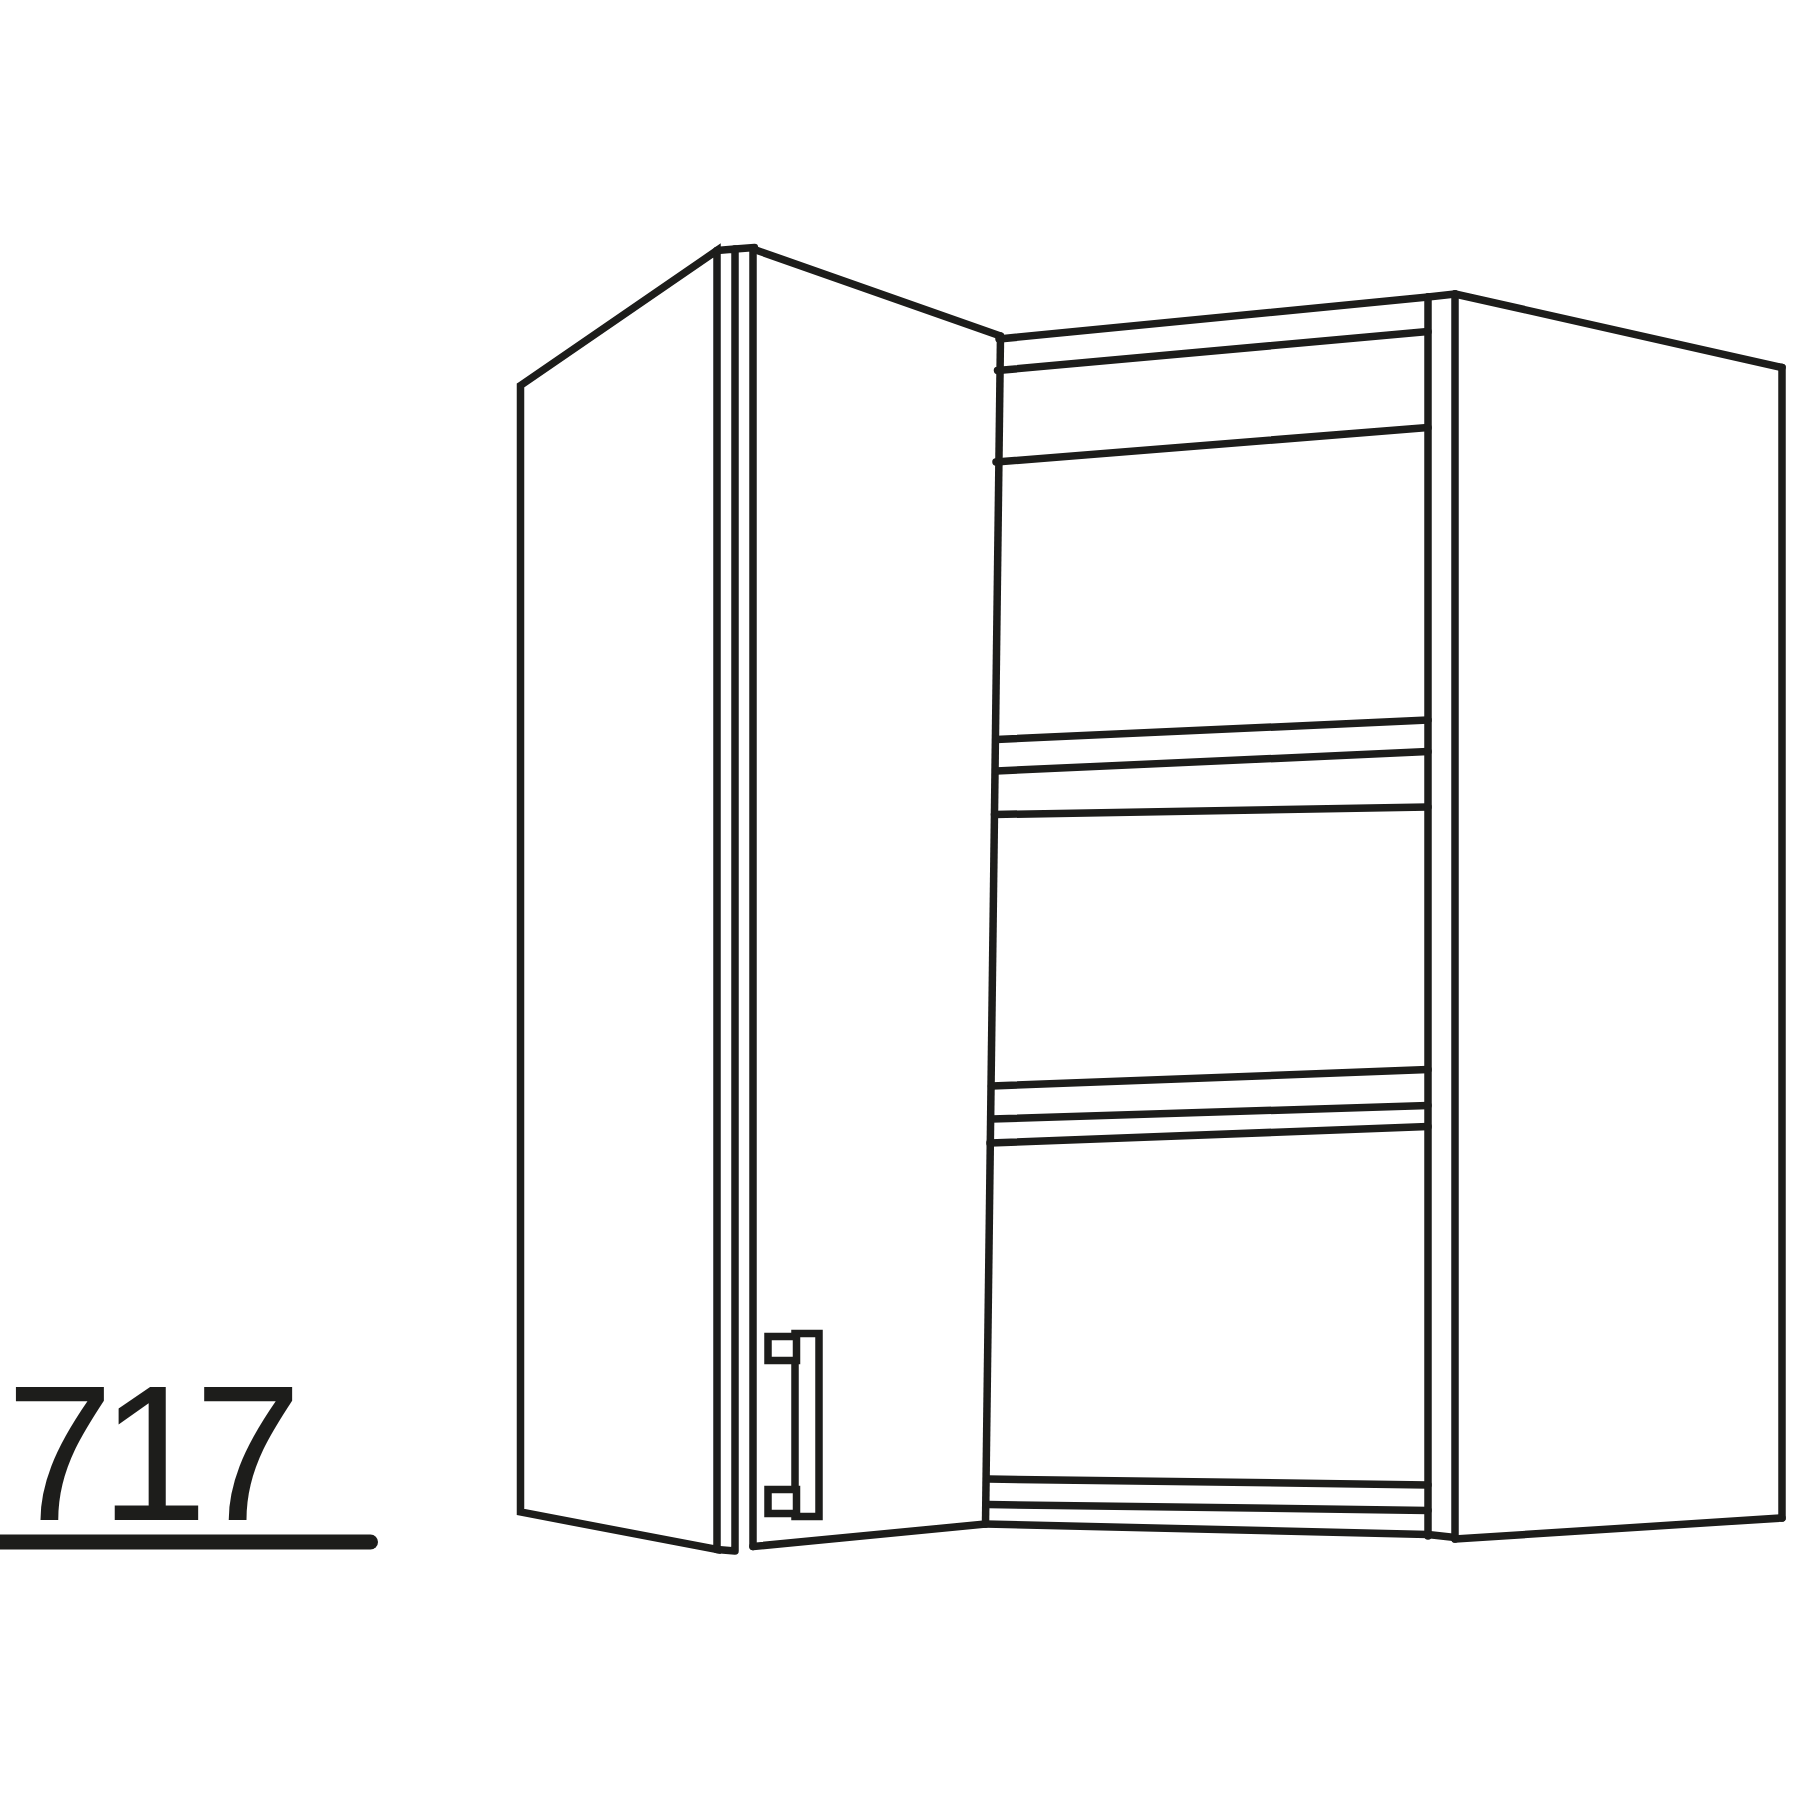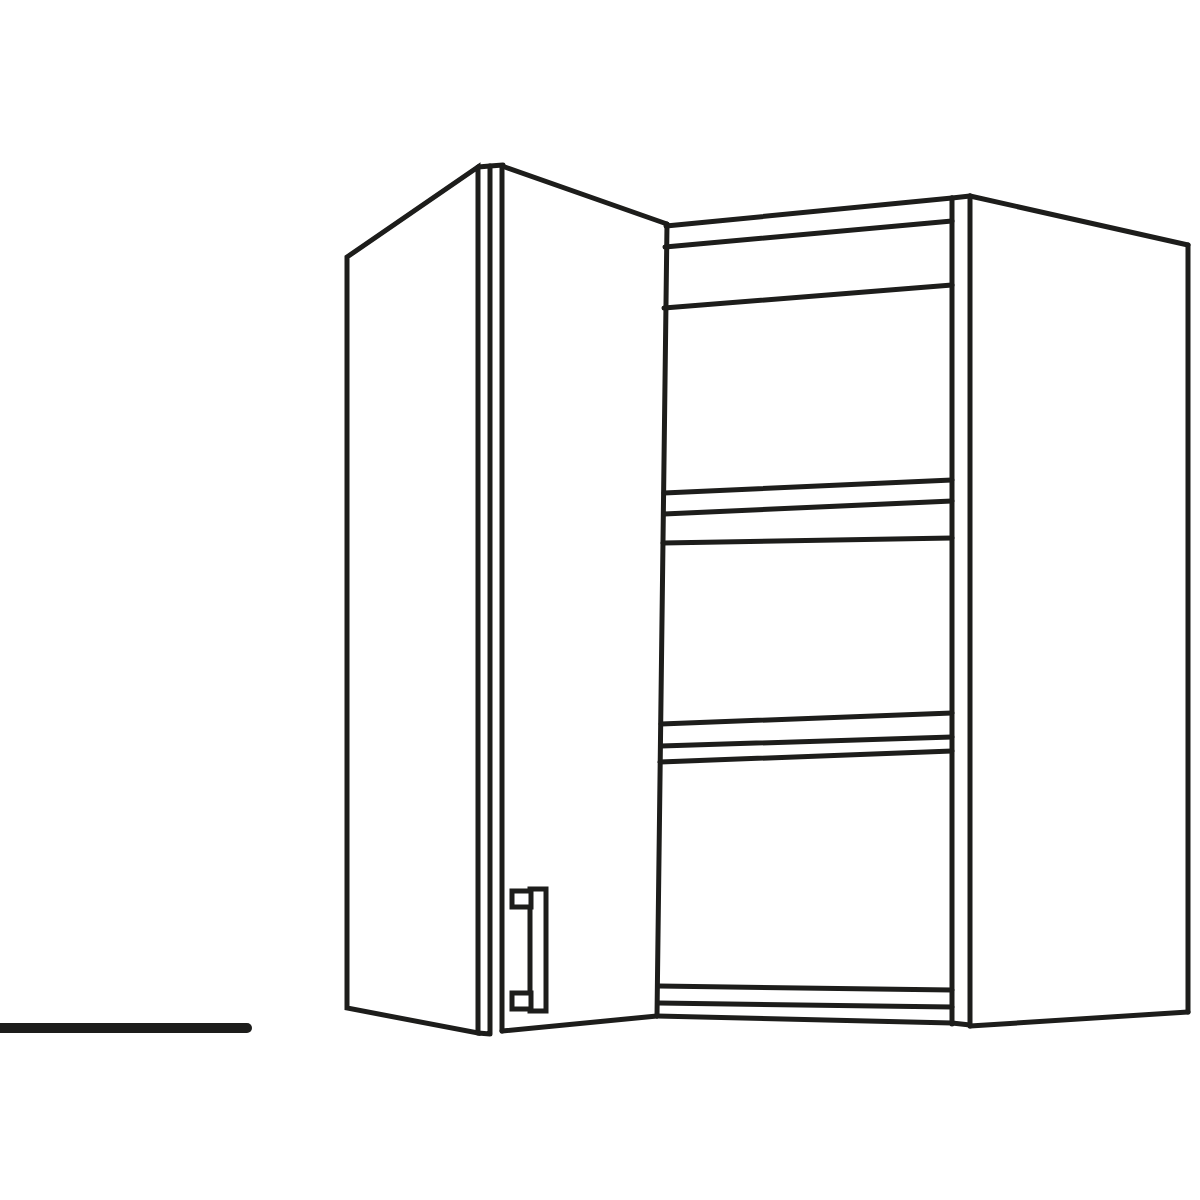--- a/index.html
+++ b/index.html
@@ -116,15 +116,16 @@
       <line x1="970" y1="1026" x2="1188" y2="1012"></line>
     </g>
 
     <g>
       <rect x="530" y="889" width="16" height="122"></rect>
       <rect x="512" y="891" width="19" height="16"></rect>
       <rect x="512" y="993" width="19" height="16"></rect>
     </g>
   </svg>
 
+  <div class="height-label">717</div>
   <div class="height-underline"></div>
 
 </div>
 
 </body></html>

